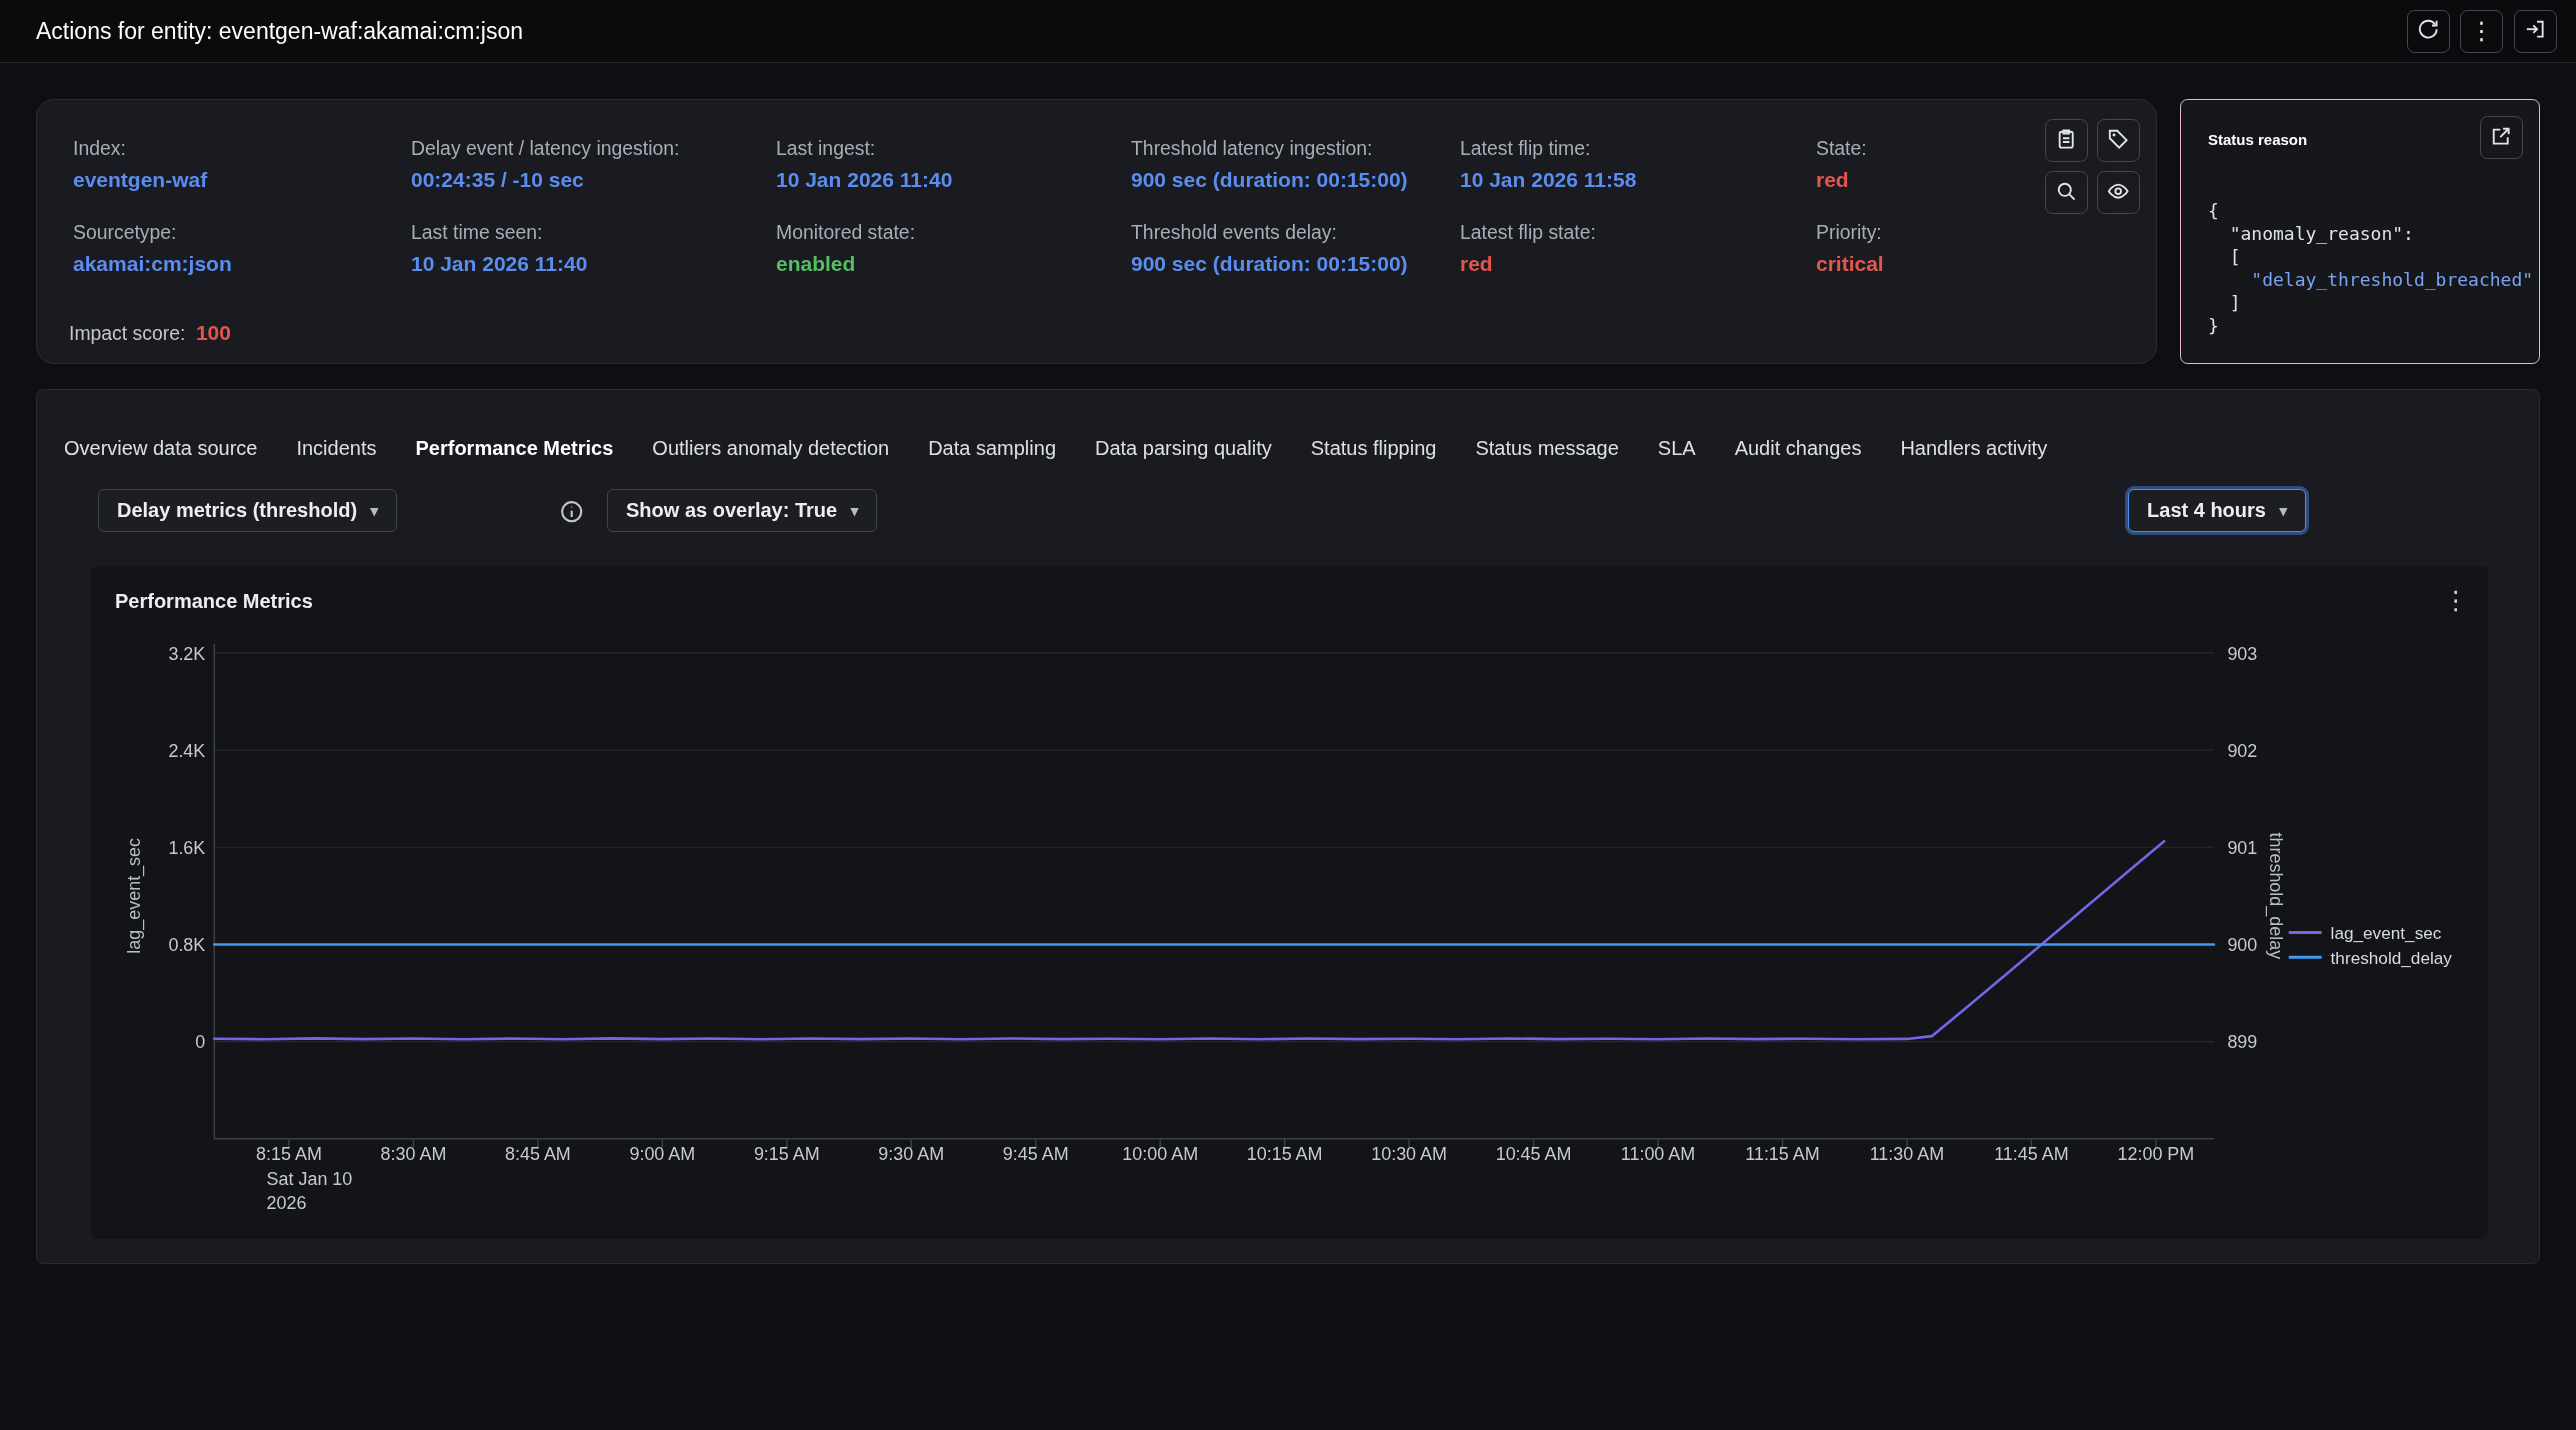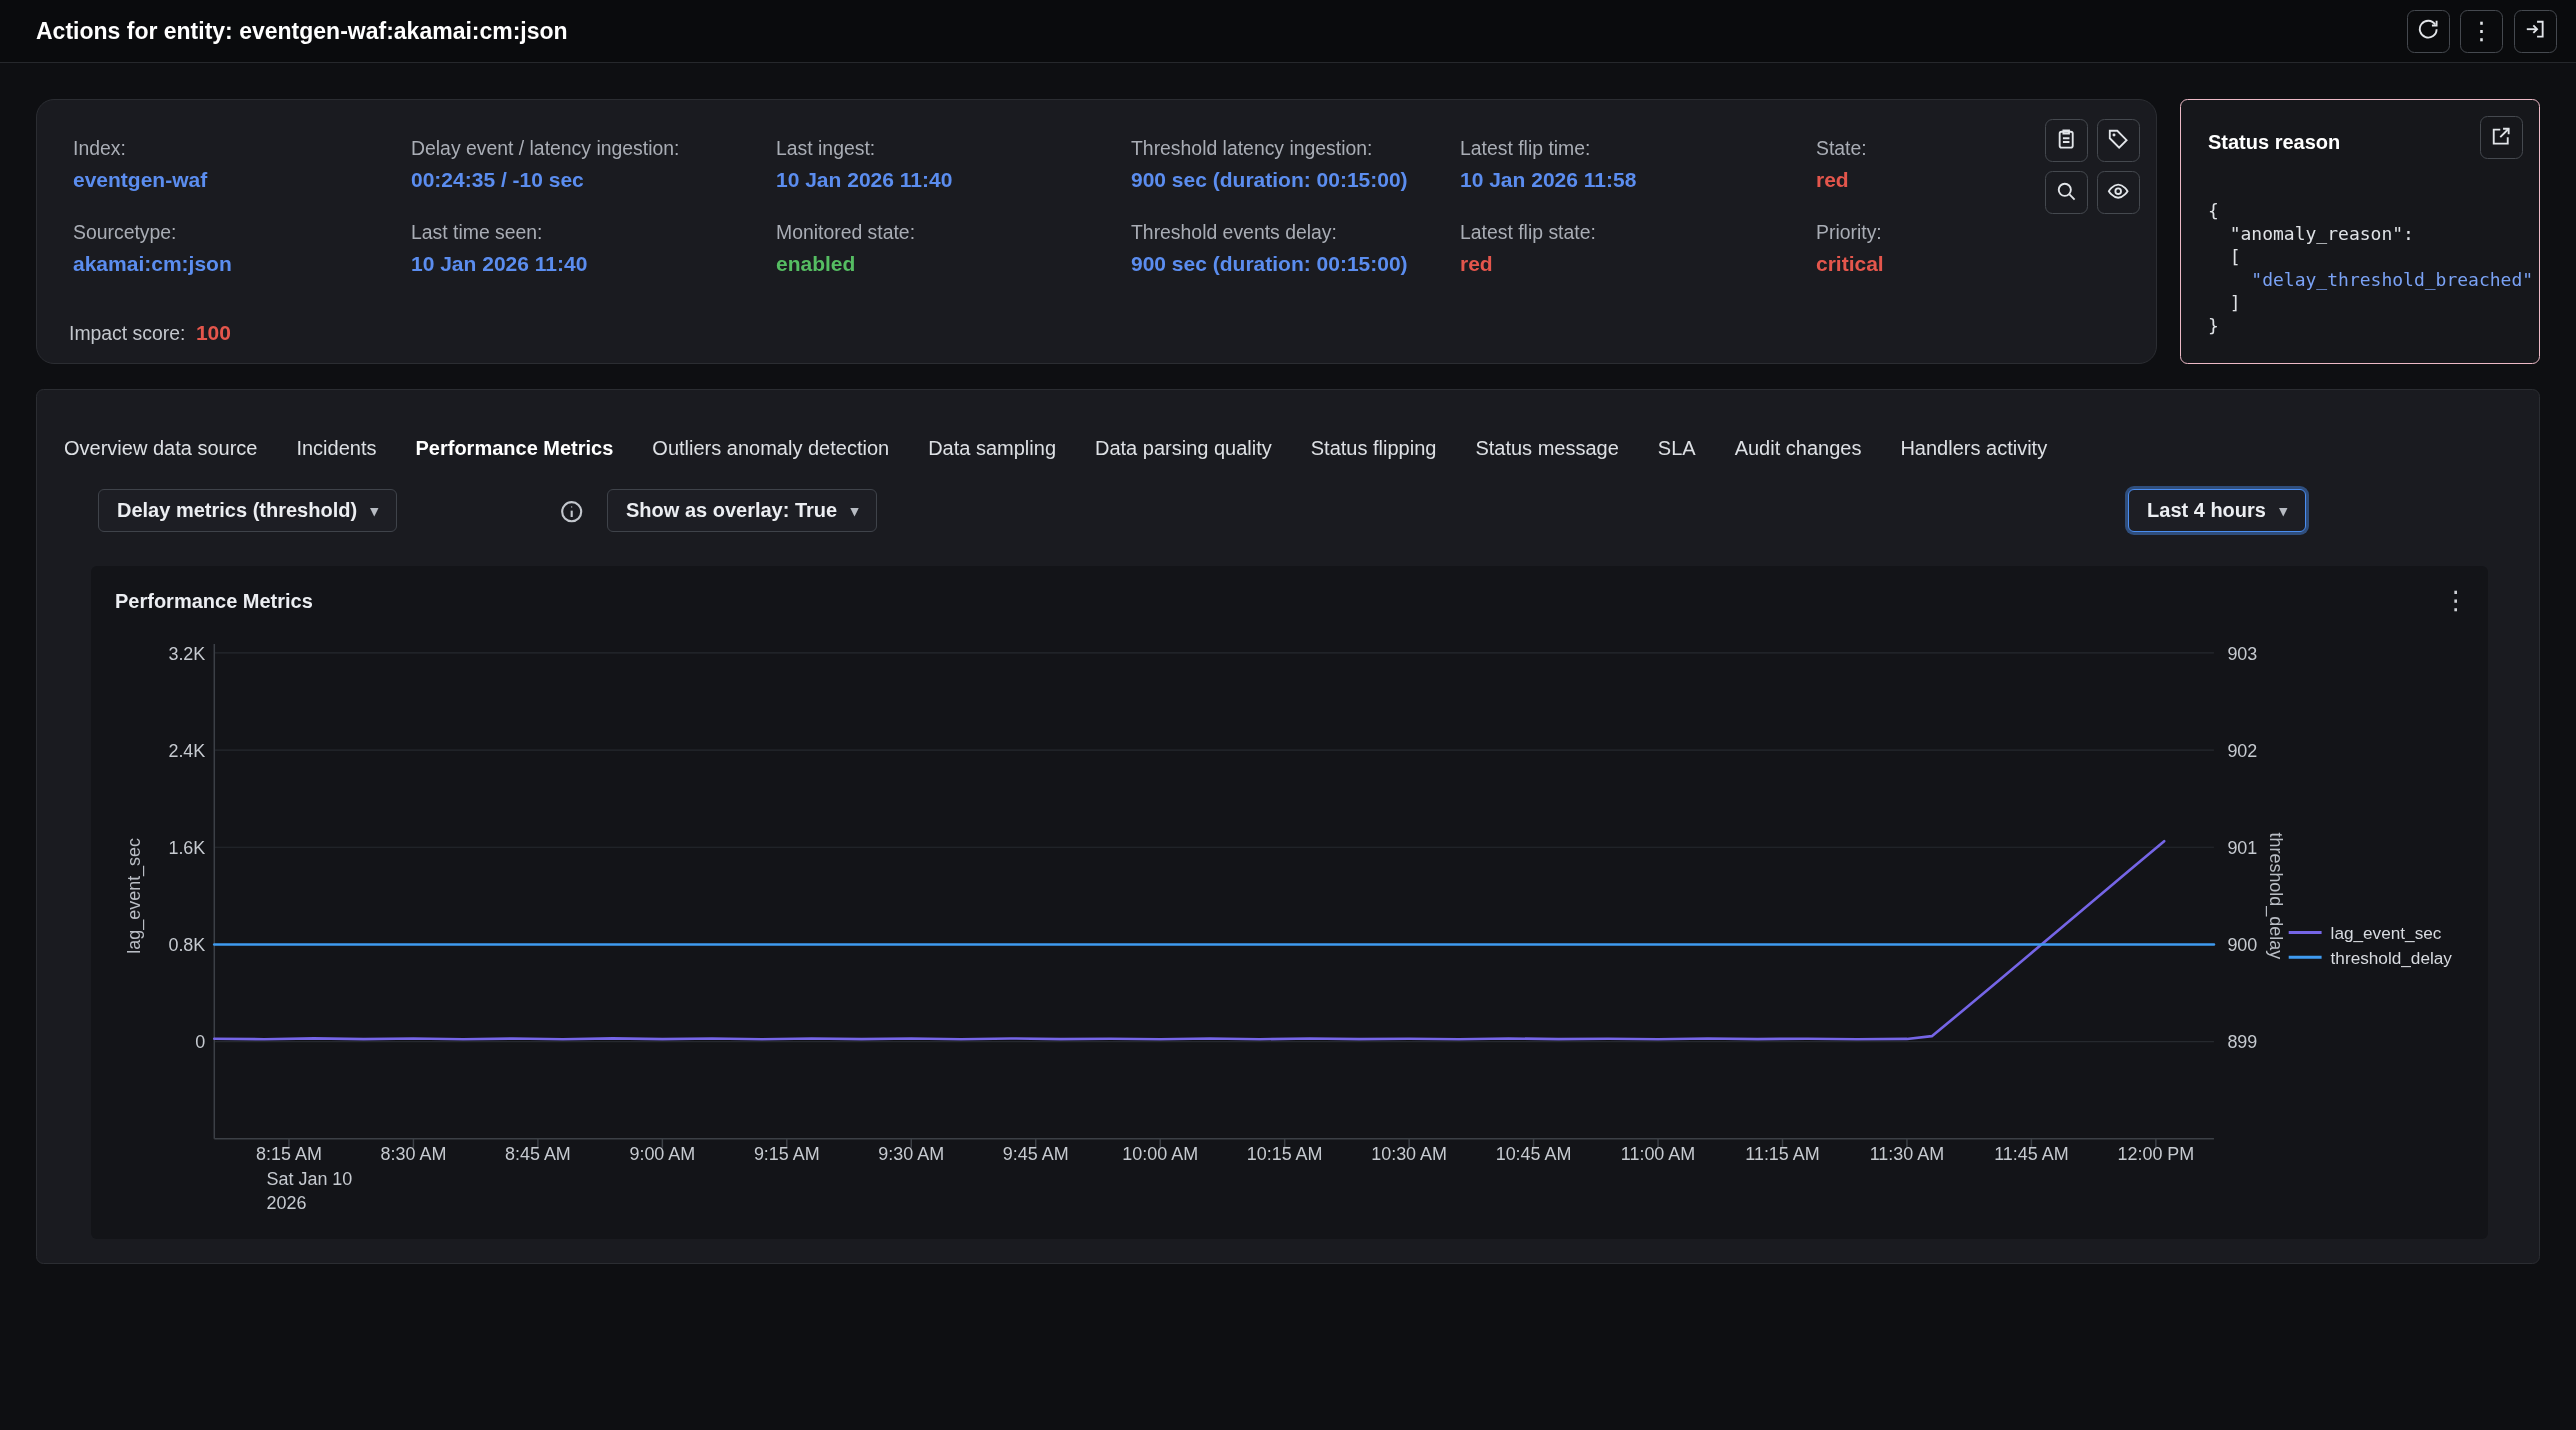--- a/index.html
+++ b/index.html
@@ -1,21 +1,21 @@
 <!DOCTYPE html>
 <html style="font-size:12px"><head>
 <meta charset="utf-8">
 <style>
 *{box-sizing:border-box}
 html,body{margin:0;padding:0;background:#0e0f12}
 body{width:2576px;height:1431px;position:relative;font-family:"Liberation Sans",sans-serif;color:#e6e8eb;overflow:hidden}
 
 
 .topbar{position:absolute;left:0;top:0;width:100%;height:63px;background:#0a0b0d;border-bottom:1.5px solid #26282c}
-.topbar-title{position:absolute;left:36px;top:18px;font-size:23px;font-weight:700;color:#fff;white-space:nowrap}
+.topbar-title{position:absolute;left:36px;top:18px;font-size:23px;font-weight:400;color:#fff;white-space:nowrap}
 .topbar-actions{position:absolute;right:19.4px;top:9.7px;display:flex;gap:10.5px}
 .icon-btn{width:43px;height:43px;border:1.5px solid #45494f;border-radius:7.5px;background:transparent;color:#e2e5e9;display:flex;align-items:center;justify-content:center;padding:0;cursor:pointer}
 .icon-btn svg{width:22.4px;height:22.4px}
 .kebab-glyph{font-size:24px;line-height:1;color:#e2e5e9}
 
 
 .entity-panel{position:absolute;left:36px;top:99px;width:2121px;height:265px;background:#1a1b20;border:0.7px solid #2b2d32;border-radius:18px}
 .epcol{position:absolute;top:0;height:100%}
 .fblock{position:absolute;left:0;white-space:nowrap}
 .fb1{top:37px}
@@ -23,21 +23,21 @@
 .field-label{font-size:19.4px;color:#a9adb5}
 .field-value{font-size:21px;font-weight:700;margin-top:7.5px}
 .v-blue{color:#5b8def}.v-green{color:#55bd62}.v-red{color:#e4564c}
 .impact{position:absolute;left:32px;top:221px;display:flex;gap:10.5px;align-items:baseline;white-space:nowrap}
 .impact .field-value{margin-top:0}
 .impact .field-label{color:#c3c7cd}
 .panel-actions{position:absolute;top:19.4px;right:16.4px;display:grid;grid-template-columns:43px 43px;gap:9px}
 
 
 .status-panel{position:absolute;left:2180px;top:99px;width:360px;height:265px;background:#16171b;border:1.5px solid #ecb9c6;border-radius:7.5px}
-.status-title{position:absolute;left:27px;top:31px;font-size:20px;font-weight:700;color:#fff}
+.status-title{position:absolute;left:27px;top:31px;font-size:15px;font-weight:700;color:#fff}
 .status-open{position:absolute;right:16.4px;top:16.4px}
 .status-json{position:absolute;left:27px;top:99px;font-family:"DejaVu Sans Mono",monospace;font-size:18px;line-height:23px;color:#dfe2e6;white-space:pre}
 .json-str{color:#7aa2f5}
 
 
 .main-card{position:absolute;left:36px;top:389px;width:2504px;height:875px;background:#1a1b20;border:0.7px solid #2b2d32;border-radius:7.5px}
 .tabs{position:absolute;left:27px;top:47px;display:flex;gap:39px;font-size:20px;color:#dde0e4}
 .tab{cursor:pointer;white-space:nowrap}
 .tab.active{font-weight:700;color:#fff}
 

